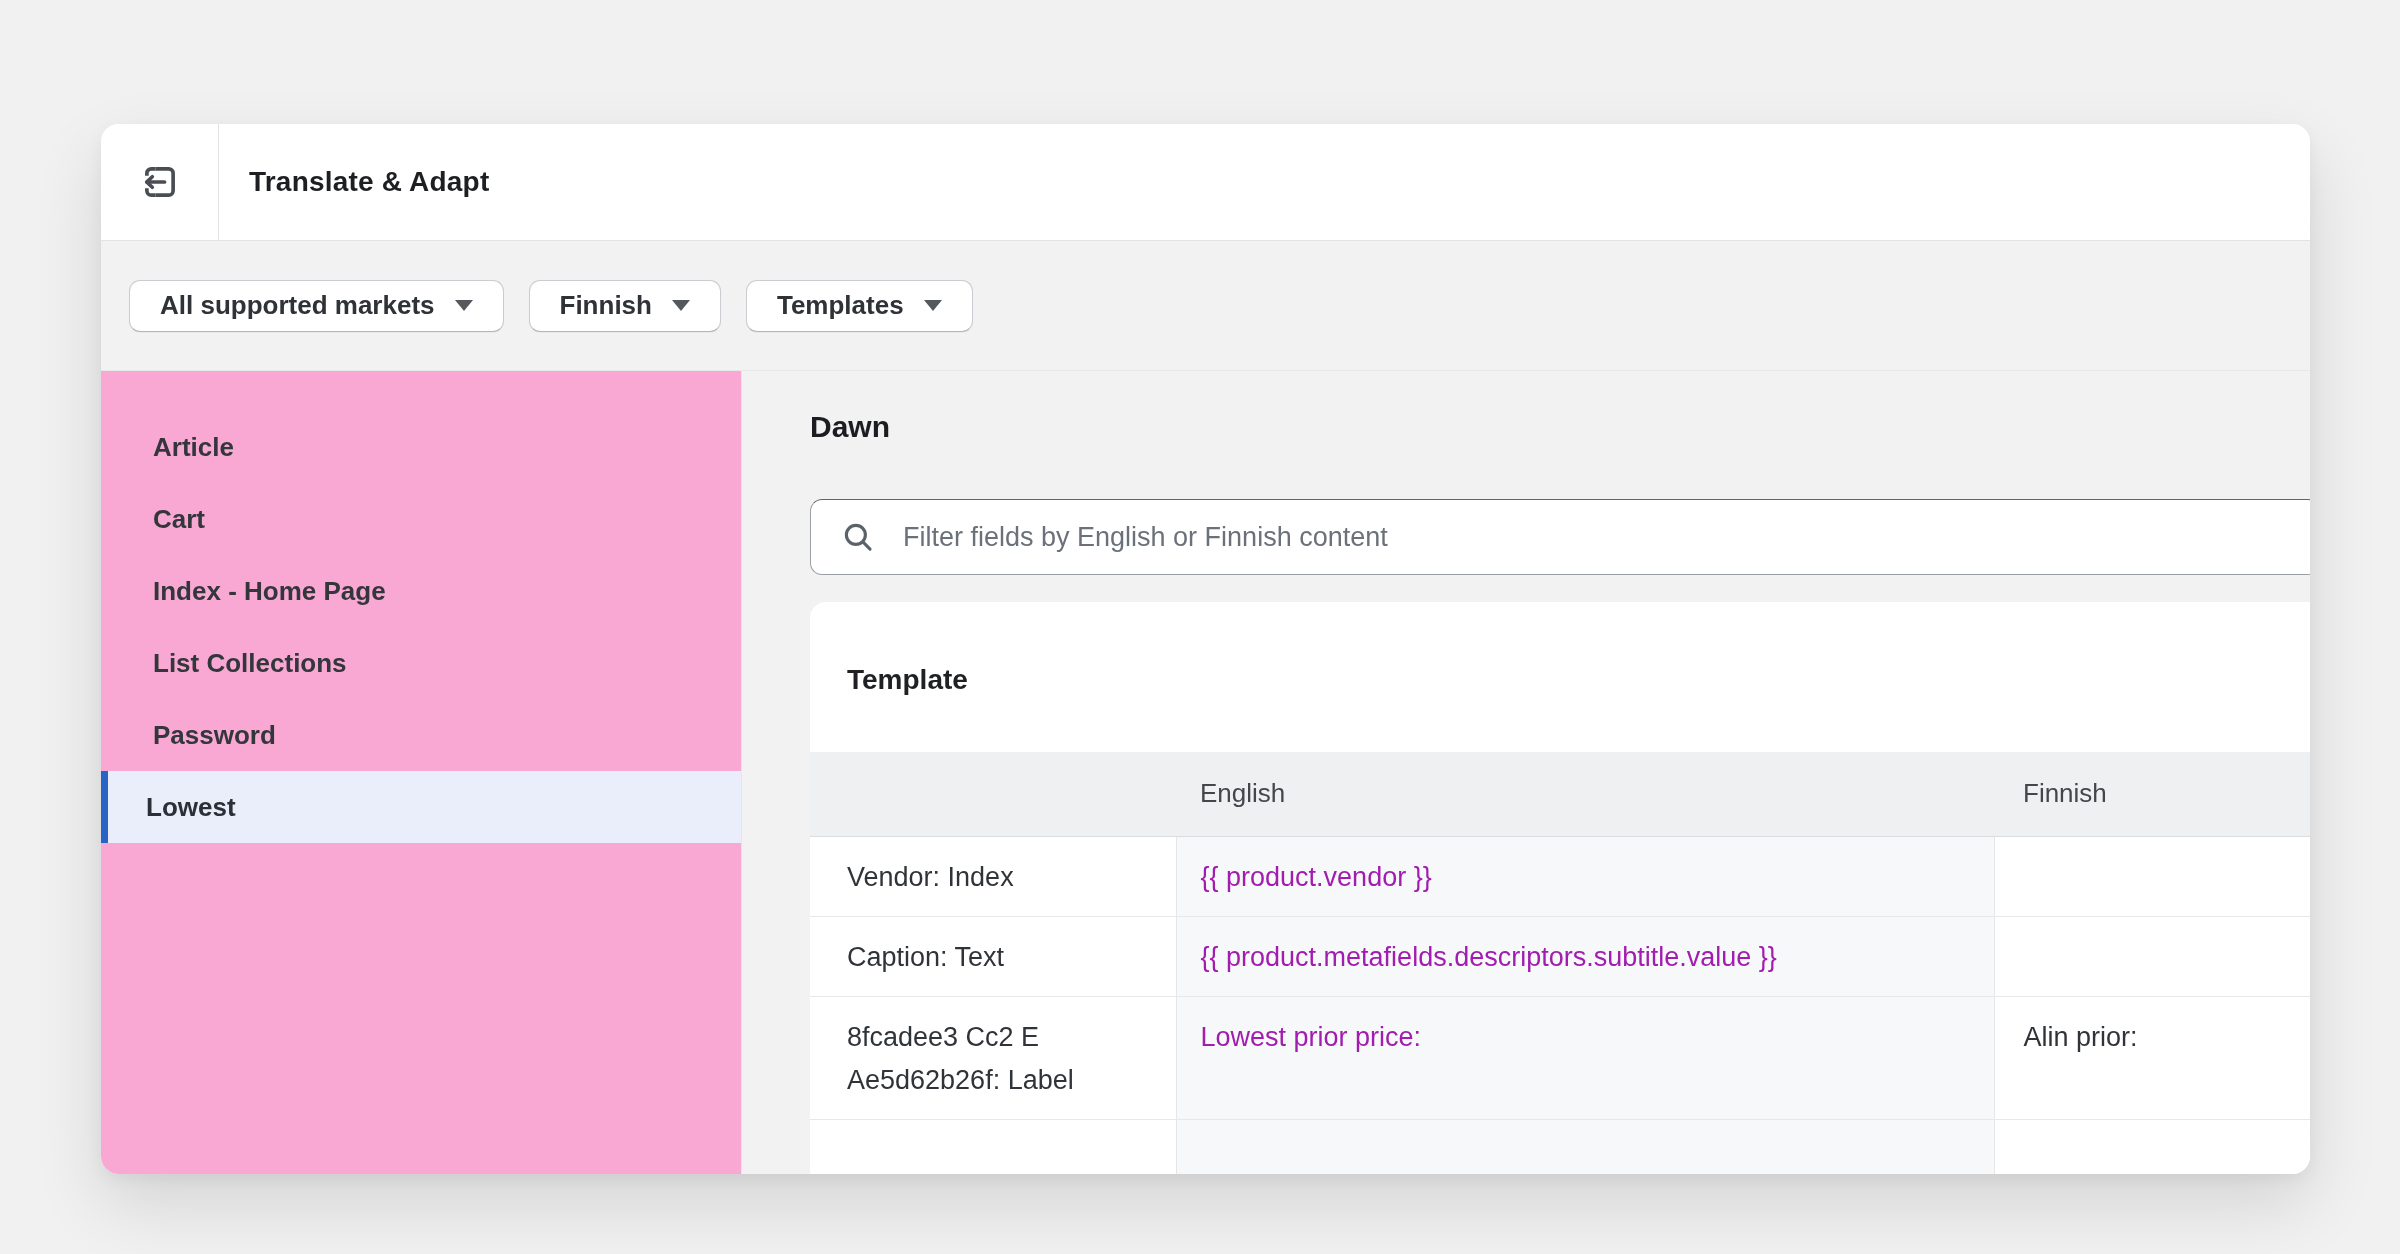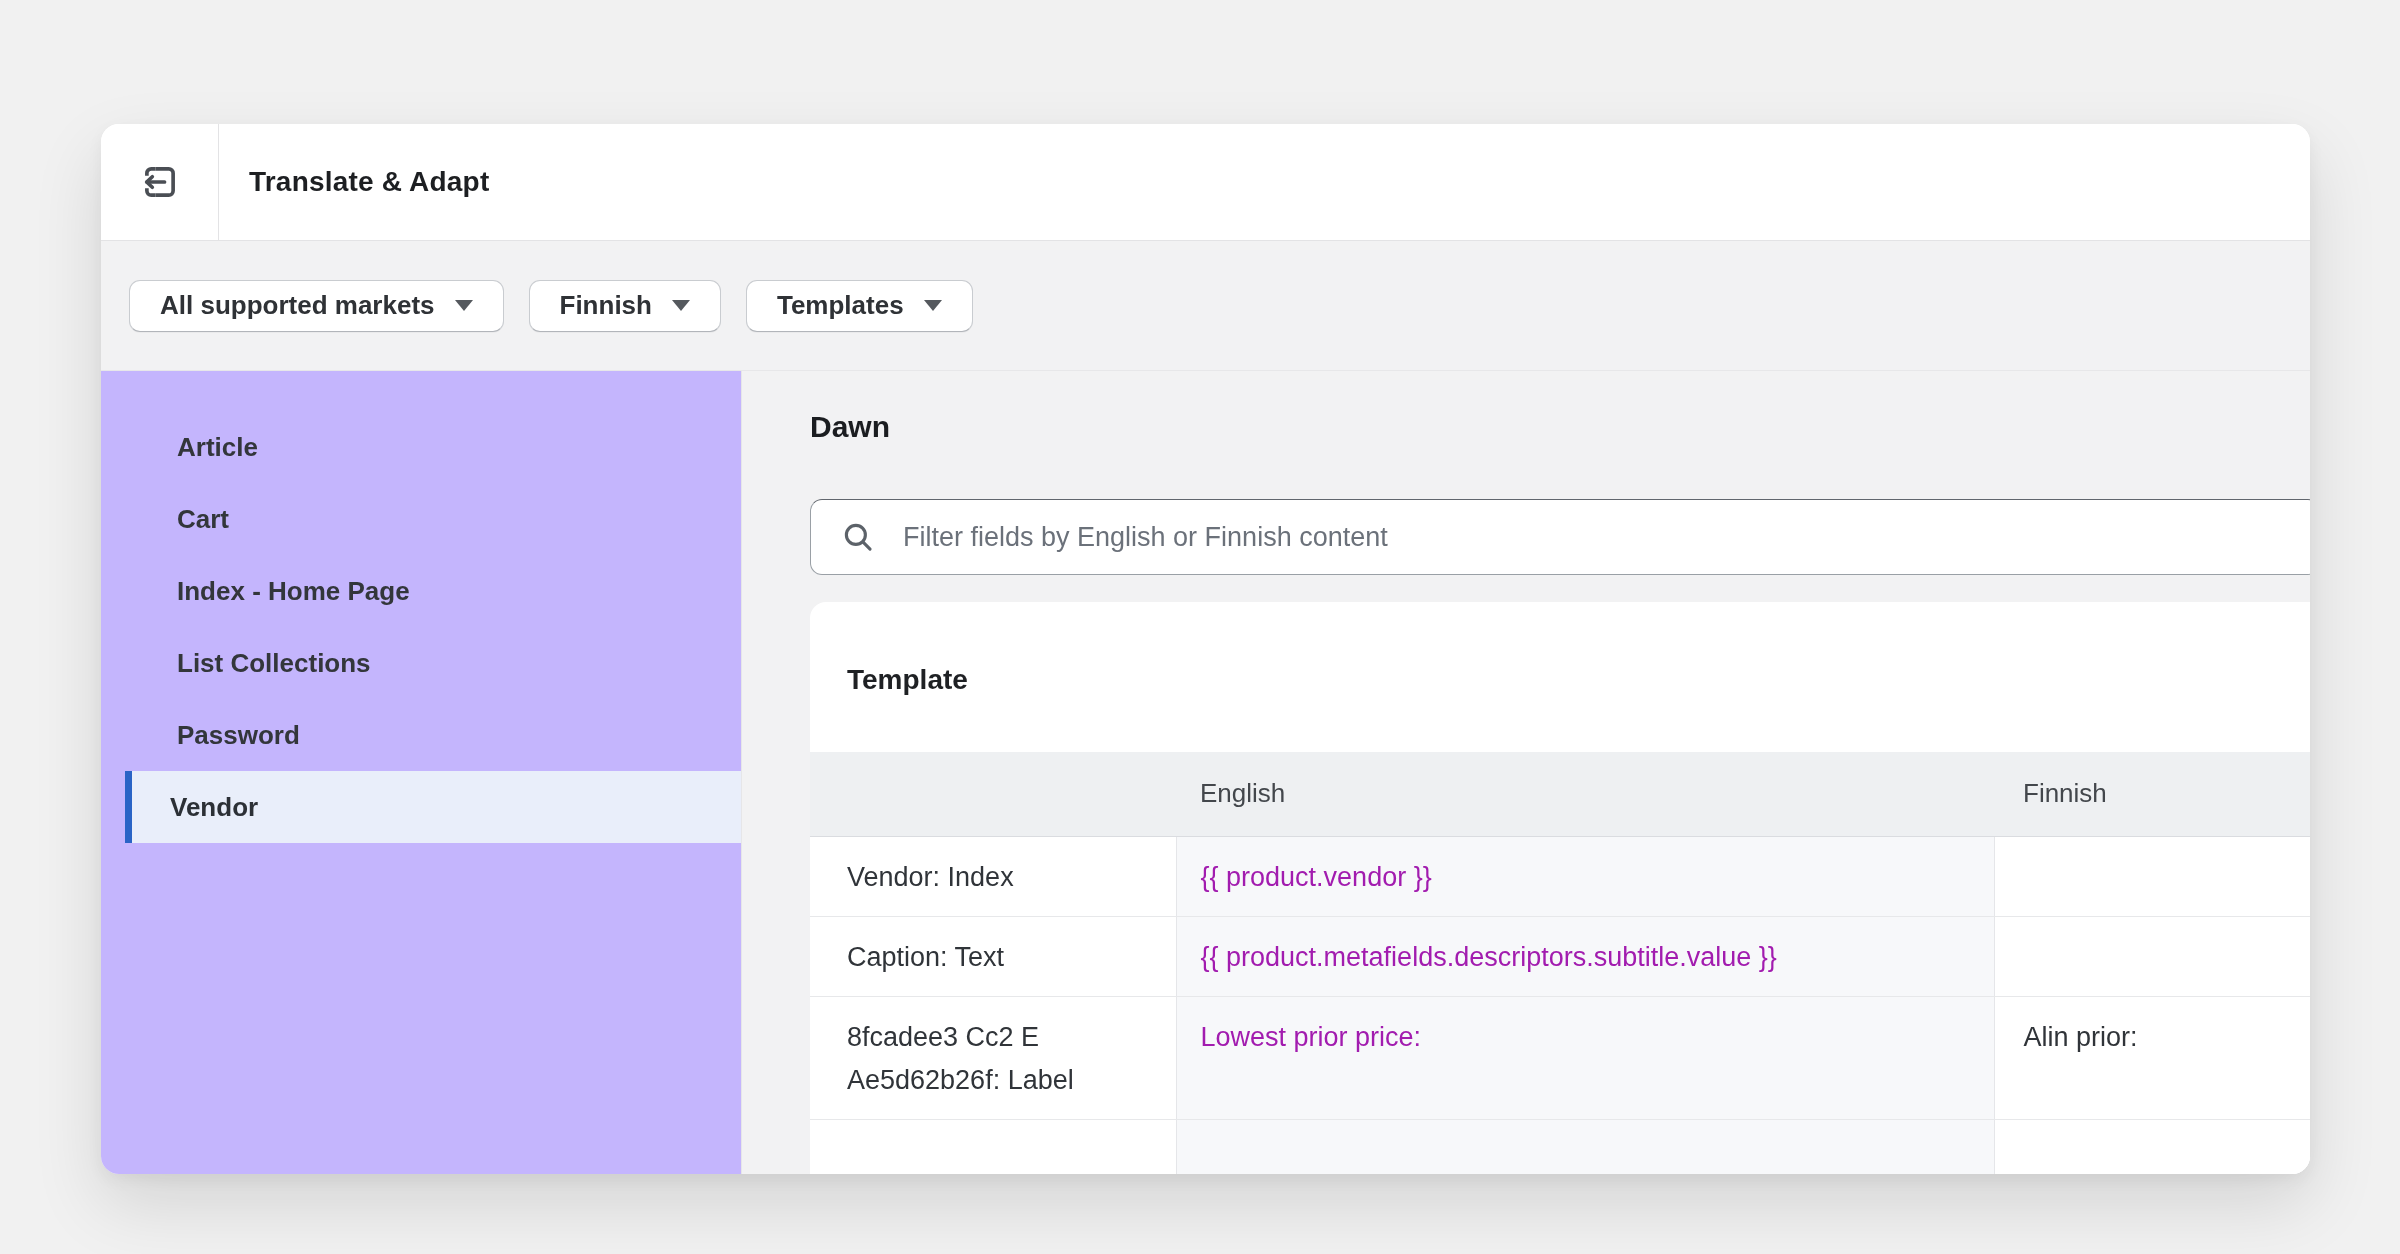--- a/index.html
+++ b/index.html
@@ -68,24 +68,23 @@
     border-left:9px solid transparent;
     border-right:9px solid transparent;
     border-top:11px solid #55595e;
   }
 
   
   .app-body { flex:1; display:flex; min-height:0; }
 
   .sidebar {
     width:641px; flex:0 0 641px;
-    background:#c4b5fd;
+    background:#f9a8d4;
     border-right:1px solid #e6e6e8;
     padding-top:40px;
-    padding-left:24px;
   }
   .side-item {
     height:72px;
     display:flex; align-items:center;
     padding-left:45px;
     font-size:26px; font-weight:600; color:#33363b;
     cursor:pointer;
     border-left:7px solid transparent;
   }
   .side-item.active {
@@ -227,21 +226,21 @@
 
         <div class="side-item">
           <span class="side-label">List Collections</span>
         </div>
 
         <div class="side-item">
           <span class="side-label">Password</span>
         </div>
 
         <div class="side-item active">
-          <span class="side-label">Vendor</span>
+          <span class="side-label">Lowest</span>
         </div>
       </div>
 
     <div class="content">
       <div class="theme-title">Dawn</div>
 
       <div class="search-box">
         <span>
           <svg width="34" height="34" viewBox="0 0 24 24" fill="none" stroke="#5c6269" stroke-width="2.2" stroke-linecap="round">
             <circle cx="10.5" cy="10.5" r="6.7"></circle>

